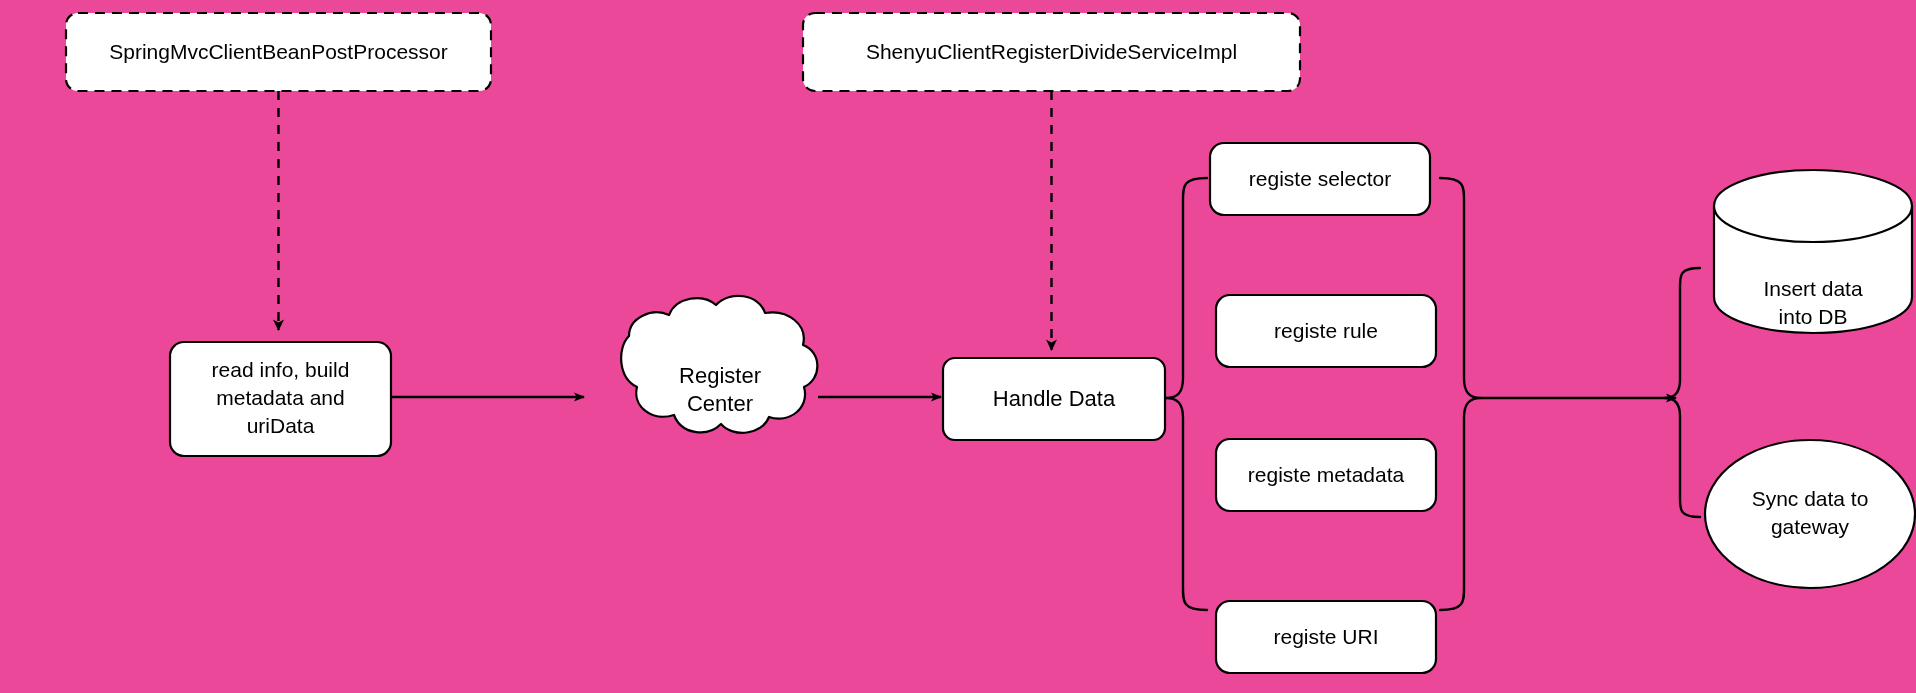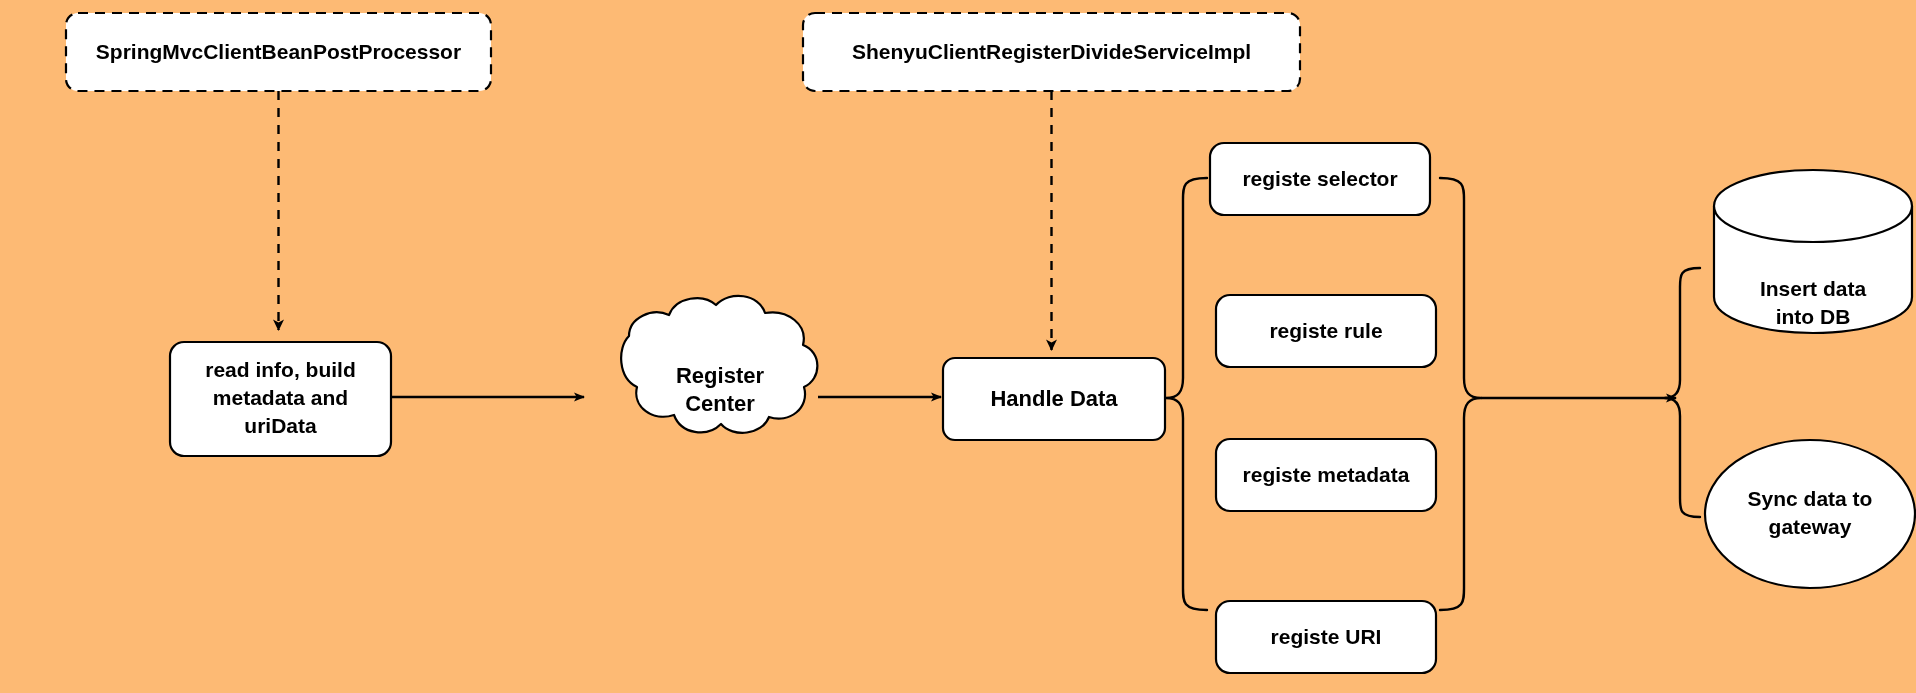--- a/index.html
+++ b/index.html
@@ -10,22 +10,21 @@
   body {
     width: 1916px;
     height: 693px;
     overflow: hidden;
     font-family: "Liberation Sans", sans-serif;
   }
   #diagram-root {
     position: relative;
     width: 1916px;
     height: 693px;
-    background: #fdba74;
-    font-weight: bold;
+    background: #ec4899;
   }
   svg#flow-svg {
     display: block;
     width: 1916px;
     height: 693px;
   }
   .shape-stroke {
     fill: #ffffff;
     stroke: #000000;
     stroke-width: 2.2;

